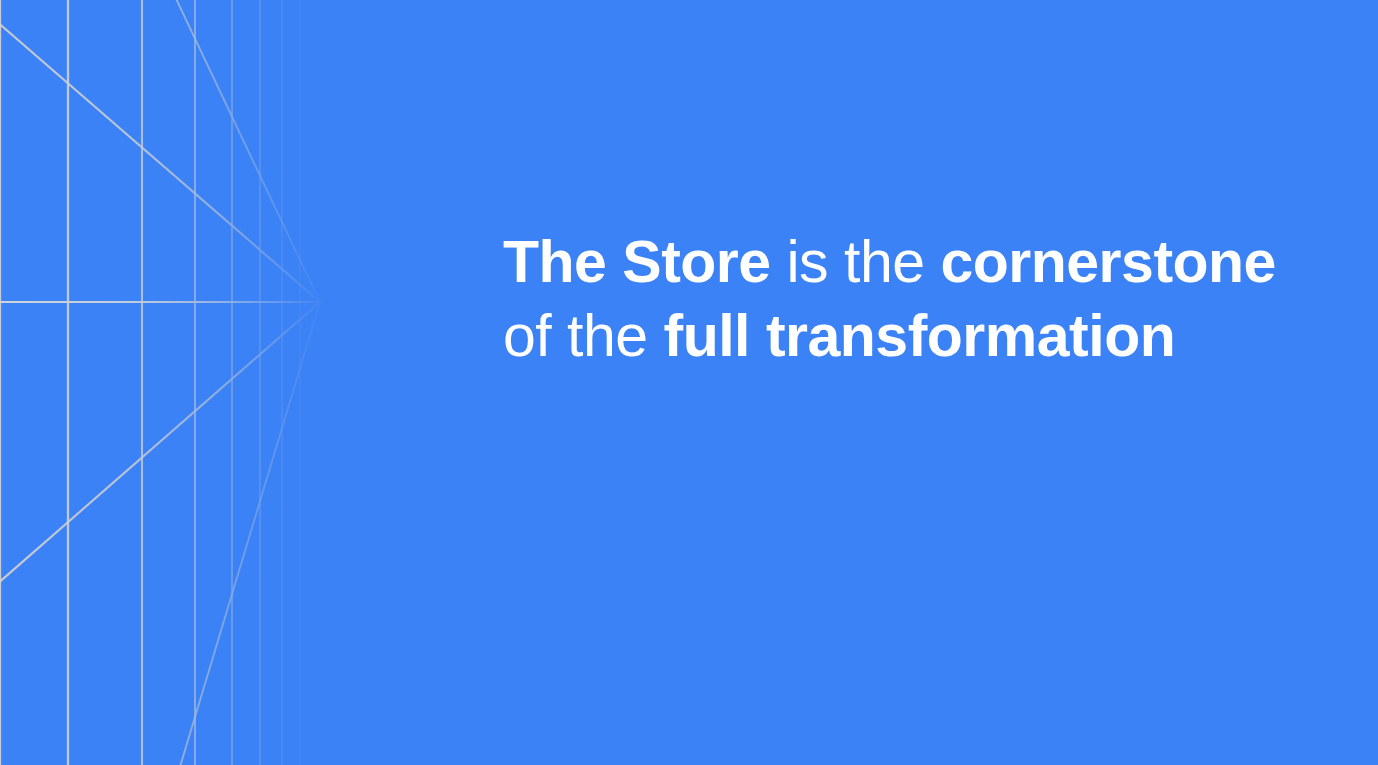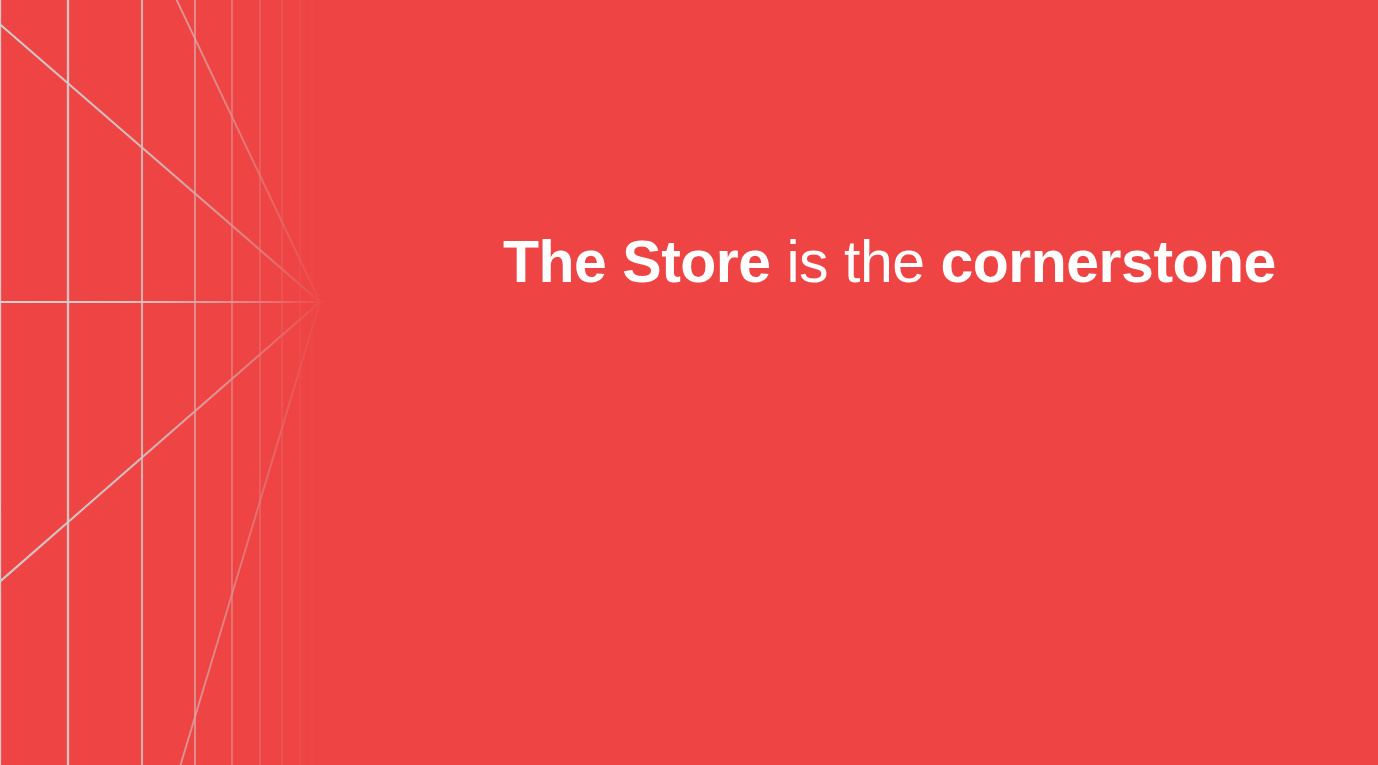--- a/index.html
+++ b/index.html
@@ -8,21 +8,21 @@
     padding: 0;
     background: #000000;
   }
   body {
     font-family: "Liberation Sans", sans-serif;
   }
   #slide {
     position: relative;
     width: 1378px;
     height: 765px;
-    background: #ef4444;
+    background: #3b82f6;
     overflow: hidden;
   }
 
   
   #grid-artwork {
     position: absolute;
     left: 0;
     top: 0;
     width: 1378px;
     height: 765px;
@@ -128,16 +128,17 @@
         </g>
 
       </g>
     </svg>
   </div>
 
   <div id="headline-block">
 
     <div class="headline-line"><span class="hl-bold">The Store</span><span class="sp"> </span><span class="hl-light">is the</span><span class="sp"> </span><span class="hl-bold">cornerstone</span></div>
 
+    <div class="headline-line"><span class="hl-light">of the</span><span class="sp"> </span><span class="hl-bold">full transformation</span></div>
 
   </div>
 
 </div>
 
 </body></html>

